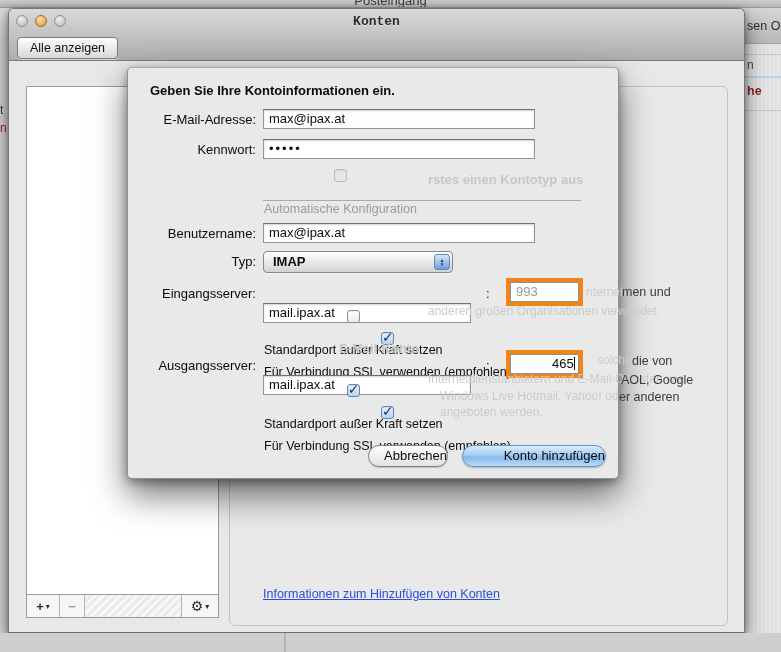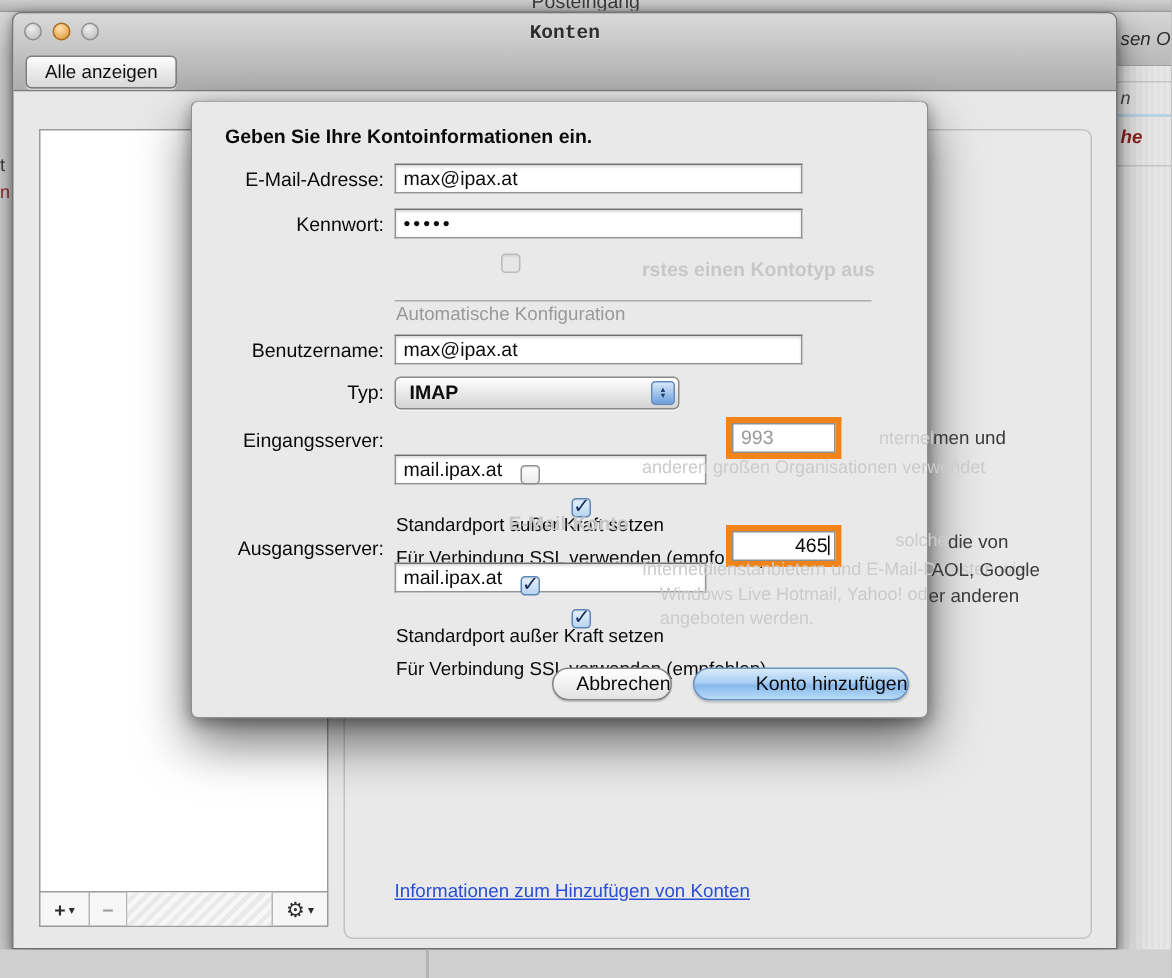--- a/index.html
+++ b/index.html
@@ -9,21 +9,21 @@
 
   
   .bg-window { position:absolute; inset:0; background:#d8d8d8; }
   .bg-titlebar { position:absolute; left:0; top:0; width:781px; height:8px; overflow:hidden;
                  background:linear-gradient(#cfcfcf,#b6b6b6); border-bottom:1px solid #9a9a9a; }
   .bg-title { position:absolute; left:0; right:0; top:-7px; text-align:center;
               font-size:13px; color:#3a3a3a; }
   .edge-left { position:absolute; left:0; top:8px; width:8px; height:644px; background:#dadada; overflow:hidden; }
   .edge-left .frag { position:absolute; left:0; font-size:12px; }
   .edge-right { position:absolute; left:745px; top:8px; width:36px; height:644px;
-                background:repeating-linear-gradient(90deg,#e7e7e7 0 2px,#e1e1e1 2px 4px); overflow:hidden;font-style:italic; }
+                background:repeating-linear-gradient(90deg,#e7e7e7 0 2px,#e1e1e1 2px 4px); overflow:hidden; }
   .er-titlebar { position:absolute; left:0; top:0; width:36px; height:36px;
                  background:linear-gradient(#d6d6d6,#b9b9b9); border-bottom:1px solid #a3a3a3; }
   .er-titlefrag { position:absolute; left:2px; top:11px; font-size:12.5px; color:#2e2e2e; white-space:nowrap; }
   .er-row1 { position:absolute; left:2px; top:50px; font-size:12px; color:#4a4a4a; }
   .er-blueline { position:absolute; left:0; top:68px; width:36px; height:2px; background:#b9d4e6; }
   .er-row2 { position:absolute; left:2px; top:76px; font-size:12.5px; color:#8a1f1f; font-weight:bold; }
   .er-line { position:absolute; left:0; width:36px; height:1px; background:#c6c6c6; }
 
   
   .window { position:absolute; left:8px; top:8px; width:737px; height:625px;
@@ -95,21 +95,21 @@
   .popup { position:absolute; left:135px; top:183px; width:190px; height:22px;
            background:linear-gradient(#ffffff,#d3d3d3); border:1px solid #888888;
            border-radius:4px; box-shadow:0 1px 0 rgba(255,255,255,.6);
            font-size:13px; font-weight:bold; color:#0c0c0c; line-height:20px; padding-left:9px; }
   .popup-cap { position:absolute; right:2px; top:2px; width:16px; height:16px; border-radius:3px;
                background:linear-gradient(#d8e9fa,#6d9fdd); border:1px solid #5d87b8;
                display:flex; flex-direction:column; align-items:center; justify-content:center; }
   .popup-cap span { font-size:5px; line-height:4.5px; color:#1b3c6e; }
 
   .colon { position:absolute; font-size:13px; color:#0c0c0c; }
-  .hl-box { position:absolute; left:356px; width:77px; height:28px; border:4px solid #F08419;
+  .hl-box { position:absolute; left:378px; width:77px; height:28px; border:4px solid #F08419;
             background:#ffffff; box-shadow:inset 0 0 0 1px #8f8f8f; z-index:5; }
   .hl-box .port { font-size:13px; line-height:20px; padding-left:6px; display:block; }
   .port-gray { color:#999999; }
   .port-black { color:#0a0a0a; }
   .caret { display:inline-block; width:1px; height:13px; background:#000; vertical-align:-2px; }
 
   .btn { position:absolute; top:377px; height:22px; border-radius:11px; font-size:13px;
          text-align:right; line-height:20px; color:#0a0a0a; }
   .btn.cancel { left:240px; width:80px; background:linear-gradient(#ffffff,#e2e2e2);
                 border:1px solid #848484; box-shadow:0 1px 1px rgba(0,0,0,.2); }

